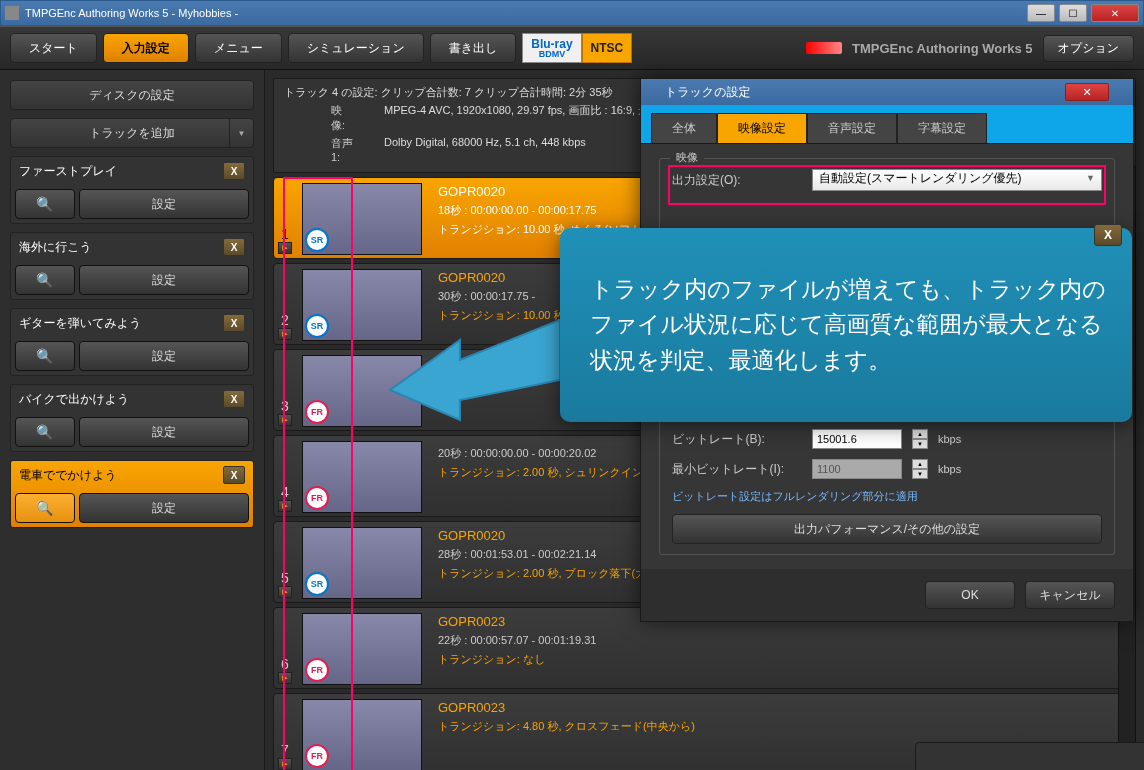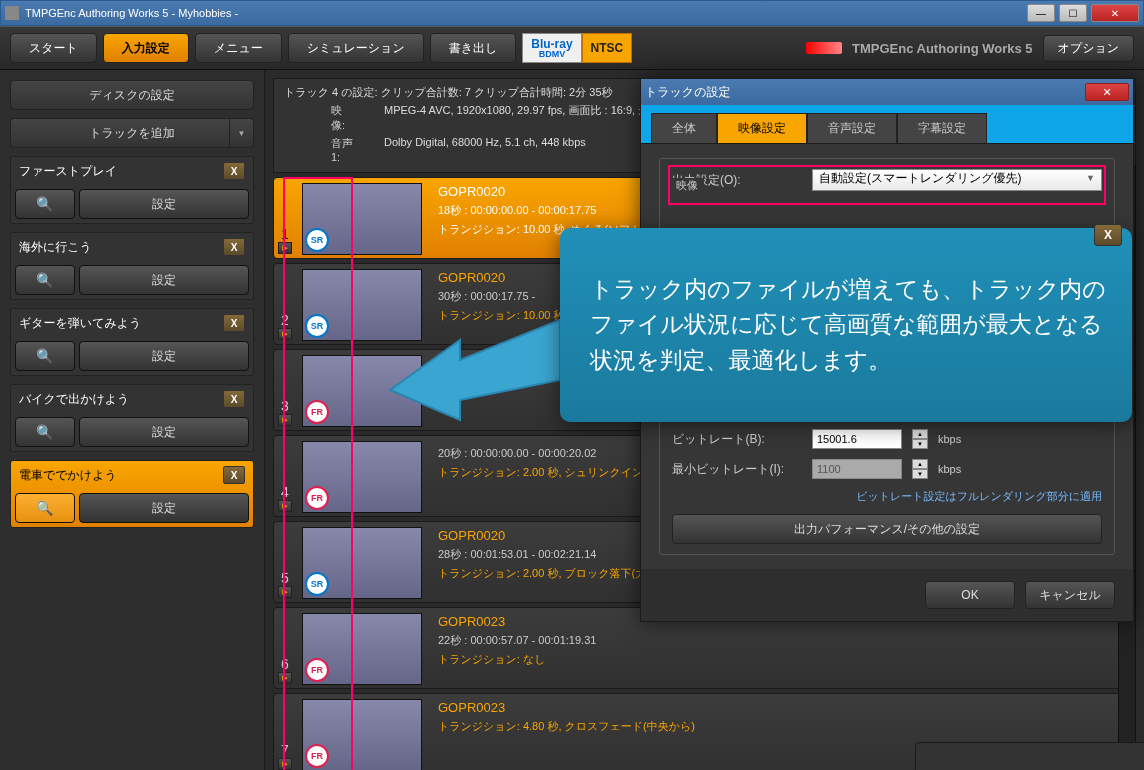--- a/index.html
+++ b/index.html
@@ -65,38 +65,38 @@
 .clip-info { flex:1; padding:6px 10px; display:flex; flex-direction:column; gap:4px; }
 .ci-name { color:#f9a500; font-size:13px; }
 .clip.sel .ci-name { color:#fff; }
 .ci-detail { color:#ccc; font-size:11px; }
 .clip.sel .ci-detail { color:#fff; }
 .ci-trans { color:#f9a500; font-size:11px; }
 .clip.sel .ci-trans { color:#fff; }
 
 
 .dialog { position:absolute; left:640px; top:78px; width:494px; background:#3a3a3a; border:1px solid #1a1a1a; box-shadow:0 0 20px rgba(0,0,0,0.6); z-index:20; }
-.dlg-title { height:26px; background:linear-gradient(#4a7ab0,#3a6aa0); display:flex; align-items:center; justify-content:space-between; padding:0 4px; color:#fff; font-size:12px; }
+.dlg-title { height:26px; background:linear-gradient(#4a7ab0,#3a6aa0); display:flex; align-items:center; justify-content:space-between; padding:0 24px; color:#fff; font-size:12px; }
 .dlg-close { width:44px; height:18px; background:linear-gradient(#d44,#b22); border:1px solid #822; color:#fff; display:flex; align-items:center; justify-content:center; cursor:pointer; font-size:11px; border-radius:2px; }
 .dlg-tabs { display:flex; background:#0ea5e9; padding:8px 10px 0 10px; gap:0; border-bottom:1px solid #1a1a1a; }
 .dlg-tab { padding:6px 20px; background:#444; border:1px solid #222; border-bottom:none; color:#ccc; font-size:12px; cursor:pointer; }
 .dlg-tab.active { background:#f9a500; color:#000; }
 .dlg-body { padding:14px 18px; background:#363636; }
 .dlg-group { border:1px solid #555; border-radius:3px; padding:10px 12px; position:relative; }
-.dlg-group-label { position:absolute; top:-9px; left:10px; background:#363636; padding:0 6px; color:#ccc; font-size:11px;margin-top:28px; }
+.dlg-group-label { position:absolute; top:-9px; left:10px; background:#363636; padding:0 6px; color:#ccc; font-size:11px; }
 .dlg-row { display:flex; align-items:center; margin-bottom:10px; gap:10px; }
 .dlg-row label { width:130px; color:#ccc; font-size:12px; }
 .dlg-select { flex:1; height:22px; background:linear-gradient(#fff,#e8e8e8); border:1px solid #888; font-size:12px; padding:0 20px 0 6px; position:relative; cursor:pointer; }
 .dlg-select::after { content:"▼"; position:absolute; right:6px; top:3px; font-size:9px; color:#666; }
 .dlg-input { width:90px; height:20px; background:#fff; border:1px solid #888; font-size:11px; padding:0 4px; }
 .dlg-input.ro { background:#aaa; color:#555; }
 .dlg-spin { display:flex; flex-direction:column; width:16px; }
 .dlg-spin div { height:10px; background:#ddd; border:1px solid #888; font-size:6px; text-align:center; line-height:8px; cursor:pointer; }
 .dlg-unit { color:#ccc; font-size:11px; }
-.dlg-note { text-align:right; color:#7bf; font-size:11px; margin-top:8px; }
+.dlg-note { text-align:left; color:#7bf; font-size:11px; margin-top:8px; }
 .dlg-perf-btn { width:100%; height:30px; background:linear-gradient(#555,#333); border:1px solid #222; border-radius:4px; color:#ddd; font-size:12px; margin-top:10px; cursor:pointer; }
 .dlg-footer { display:flex; justify-content:flex-end; gap:10px; padding:12px 18px; background:#2e2e2e; }
 .dlg-btn { width:90px; height:28px; background:linear-gradient(#555,#333); border:1px solid #222; border-radius:4px; color:#ddd; font-size:12px; cursor:pointer; }
 .hi-frame { border:2px solid #f06; padding:2px; margin:-4px; }
 
 
 .tooltip { position:absolute; left:560px; top:228px; width:572px; height:194px; background:linear-gradient(#2090b8,#1a7a9e); border-radius:10px; z-index:30; display:flex; align-items:center; padding:20px 26px 20px 30px; box-shadow:0 4px 20px rgba(0,0,0,0.5); }
 .tooltip-text { color:#fff; font-size:23px; line-height:1.55; }
 .tooltip-close { position:absolute; top:-4px; right:10px; width:28px; height:22px; background:linear-gradient(#866a3a,#5a4a2a); border:1px solid #333; border-radius:3px; color:#fff; font-size:12px; font-weight:bold; display:flex; align-items:center; justify-content:center; cursor:pointer; }
 .arrow-svg { position:absolute; left:380px; top:290px; z-index:29; }

